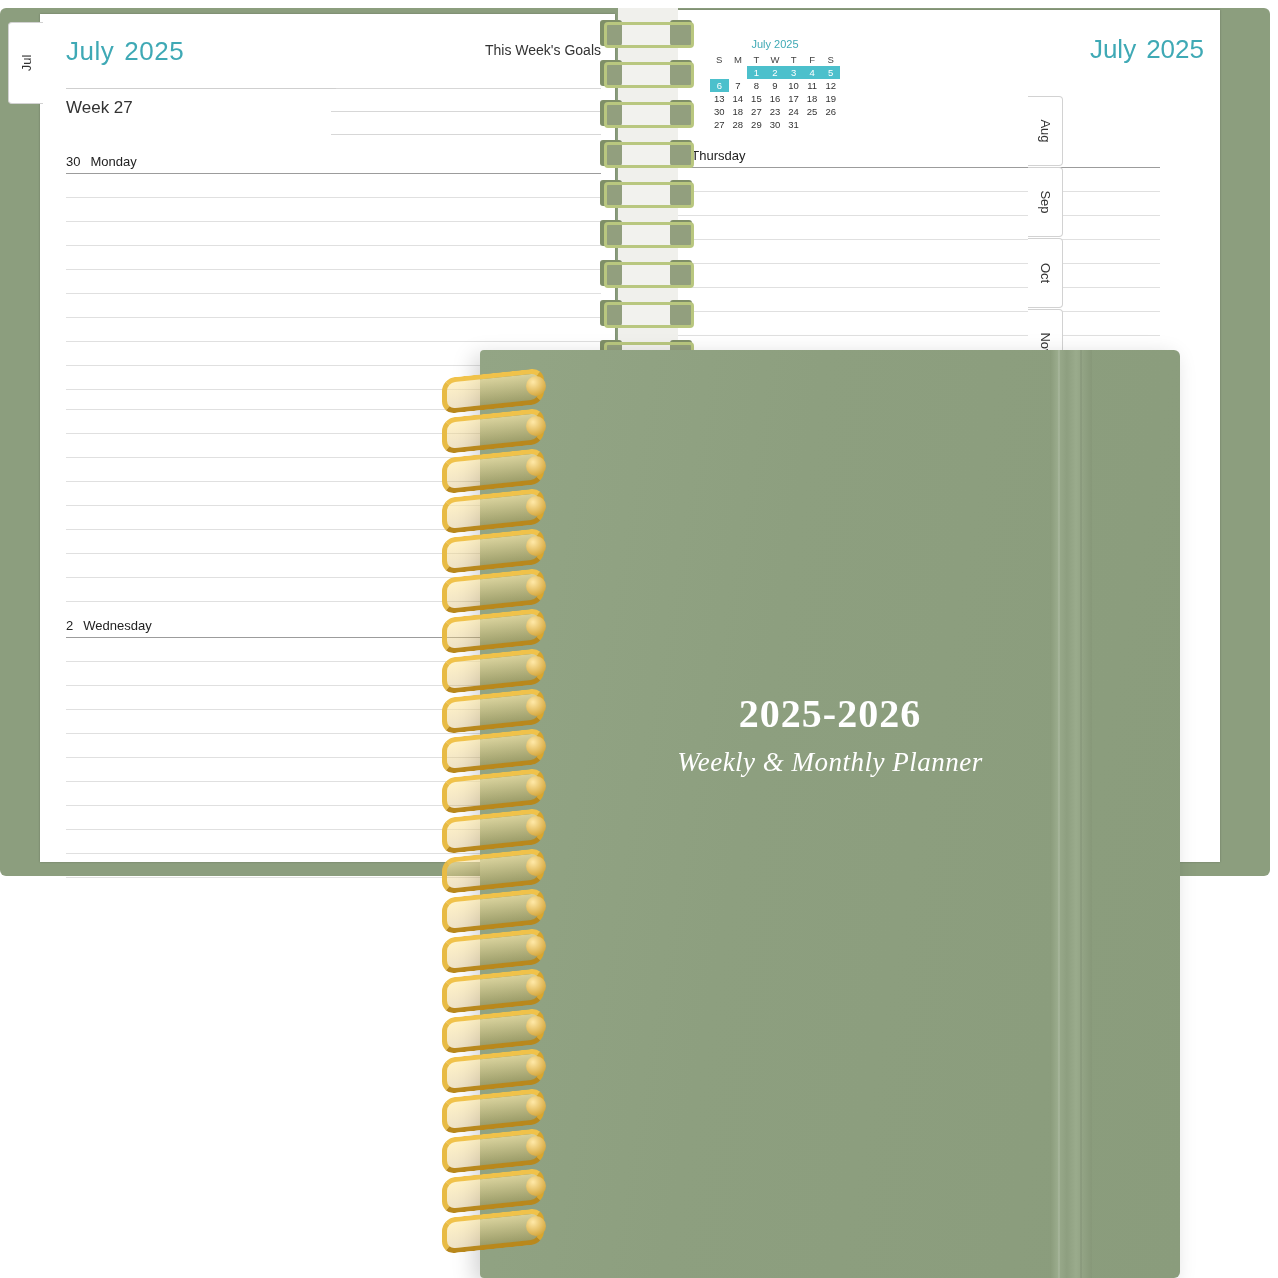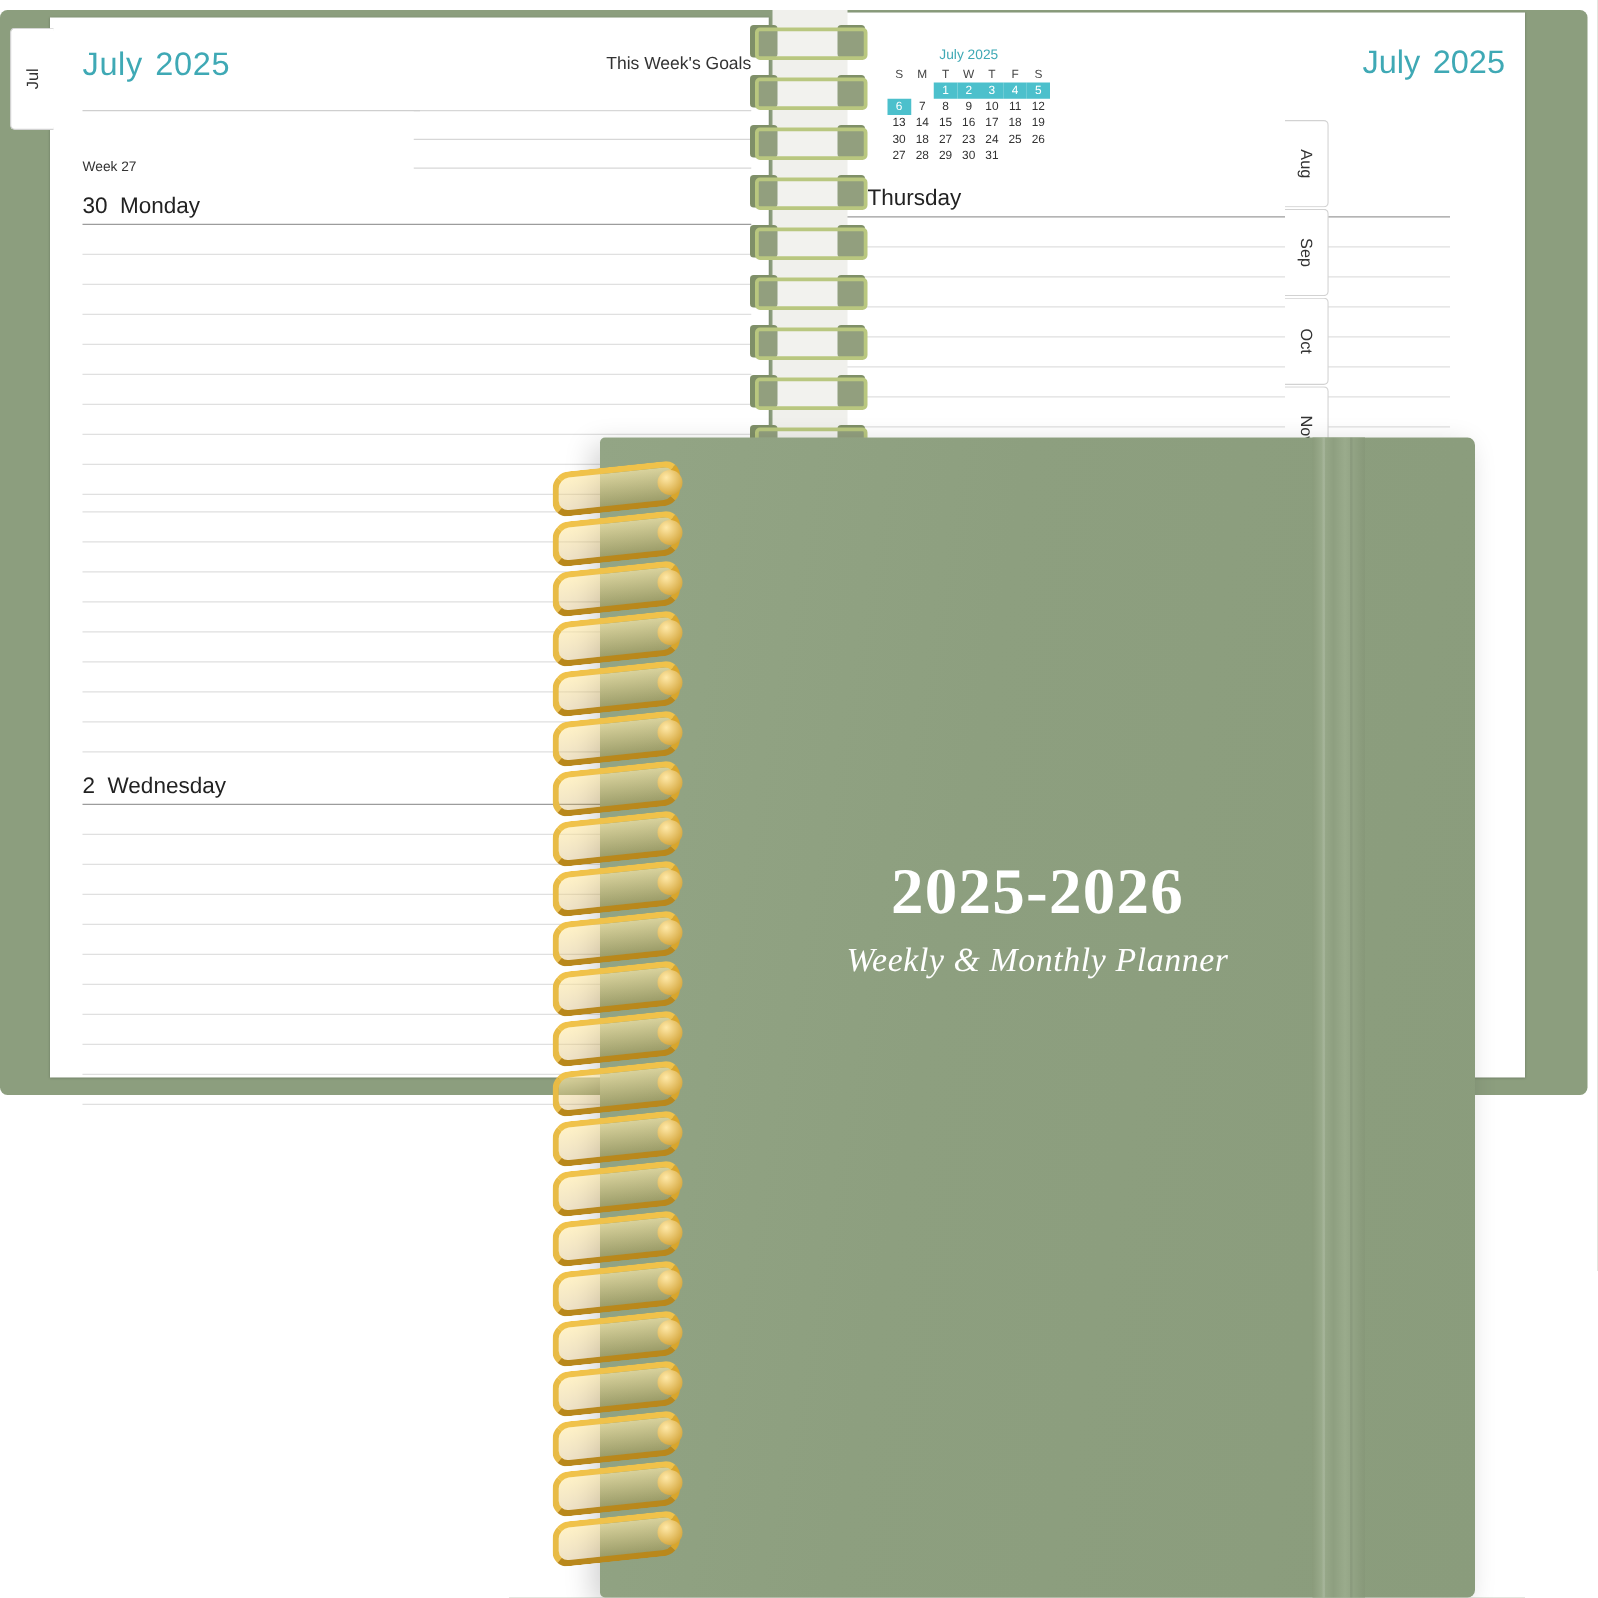--- a/index.html
+++ b/index.html
@@ -22,24 +22,24 @@
 
   .month-title{color:#3fa9b5;font-size:26px;letter-spacing:.5px;}
   .month-title .yr{margin-left:10px;}
   .goals-label{position:absolute;right:0;top:6px;font-size:14px;color:#333;}
 
   .hr{border:0;border-top:1px solid #cfcfcf;margin:0;}
 
   .goal-lines{position:absolute;right:0;top:30px;width:270px;}
   .goal-lines div{height:22px;border-bottom:1px solid #d7d7d7;}
 
-  .weeknum{position:absolute;left:0;top:62px;font-size:11px;color:#333;margin-top:30px;}
+  .weeknum{position:absolute;left:0;top:62px;font-size:17px;color:#333;}
 
   .day-block{position:absolute;left:0;right:0;}
-  .day-head{font-size:18px;color:#222;padding-bottom:4px;border-bottom:1px solid #9c9c9c;}
+  .day-head{font-size:13px;color:#222;padding-bottom:4px;border-bottom:1px solid #9c9c9c;}
   .day-head .num{font-weight:400;margin-right:10px;}
   .rulelines div{height:23px;border-bottom:1px solid #e0e0e0;}
 
   
   .pr-inner{position:absolute;left:14px;right:16px;top:20px;bottom:10px;}
   .month-title-r{position:absolute;right:0;top:4px;color:#3fa9b5;font-size:26px;}
 
   
   .mini-cal{position:absolute;left:36px;top:8px;width:130px;font-size:9.5px;color:#333;}
   .mini-cal .mc-title{color:#3fa9b5;font-size:11px;text-align:center;margin-bottom:3px;}
@@ -80,21 +80,21 @@
       border-radius:4px 6px 6px 4px;
       box-shadow:-6px 6px 22px rgba(0,0,0,.18);}
   .elastic{position:absolute;right:88px;top:0;width:42px;height:928px;
       background:linear-gradient(90deg,#8a9b7b 0%,#9aab8c 18%,#8e9f80 40%,#9aab8c 62%,#879879 100%);}
   .elastic:before{content:"";position:absolute;left:8px;top:0;width:2px;height:100%;background:rgba(255,255,255,.12);}
   .elastic:after{content:"";position:absolute;right:10px;top:0;width:2px;height:100%;background:rgba(0,0,0,.06);}
 
   .cover-text{position:absolute;left:48px;top:0;width:700px;height:928px;
       display:flex;flex-direction:column;align-items:center;justify-content:center;
       padding-bottom:160px;box-sizing:border-box;}
-  .cover-year{color:#ffffff;font-size:52px;font-weight:700;letter-spacing:1px;
+  .cover-year{color:#ffffff;font-size:40px;font-weight:700;letter-spacing:1px;
       font-family:"Liberation Serif",serif;}
   .cover-sub{color:#ffffff;font-size:27px;font-style:italic;margin-top:10px;
       font-family:"Liberation Serif",serif;letter-spacing:.5px;}
 
   
   .spiral-gold{position:absolute;left:0;top:20px;width:120px;height:896px;}
   .gcoil{position:absolute;left:10px;width:100px;height:34px;}
   .gcoil .gring{position:absolute;left:0;top:3px;width:92px;height:26px;border-radius:13px;
       border:5px solid;
       border-color:#f0c24a #d9a62c #b9881c #e8bb45;

